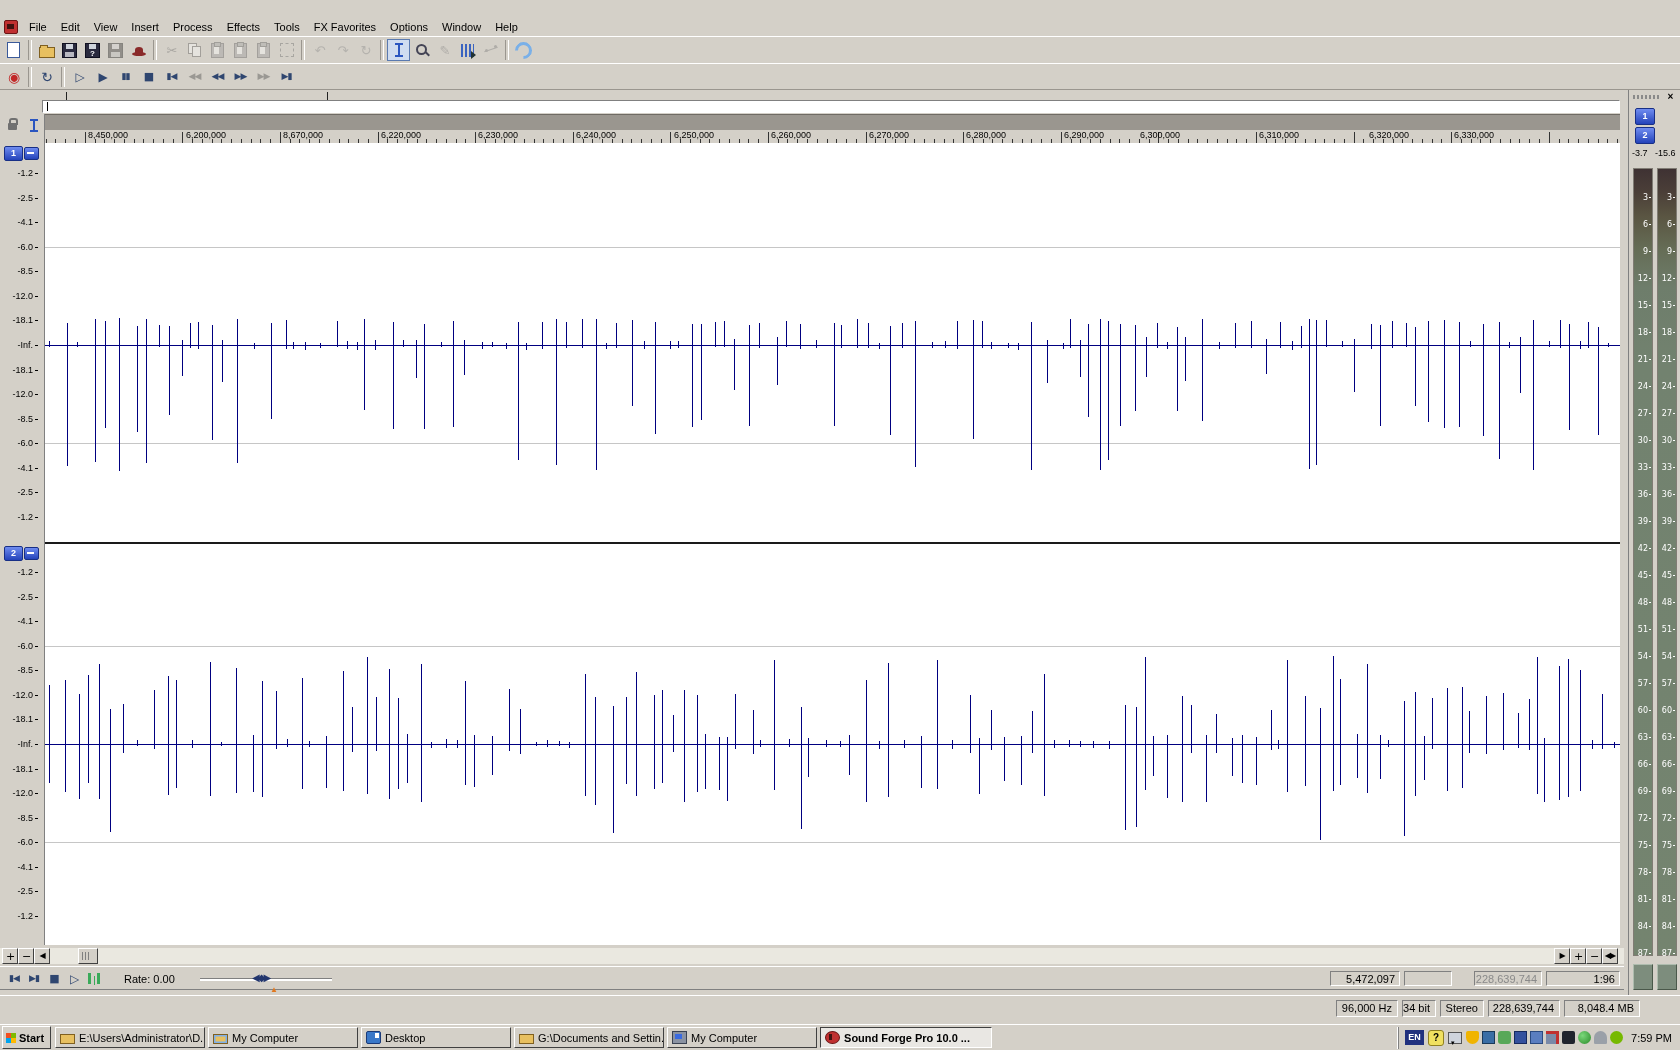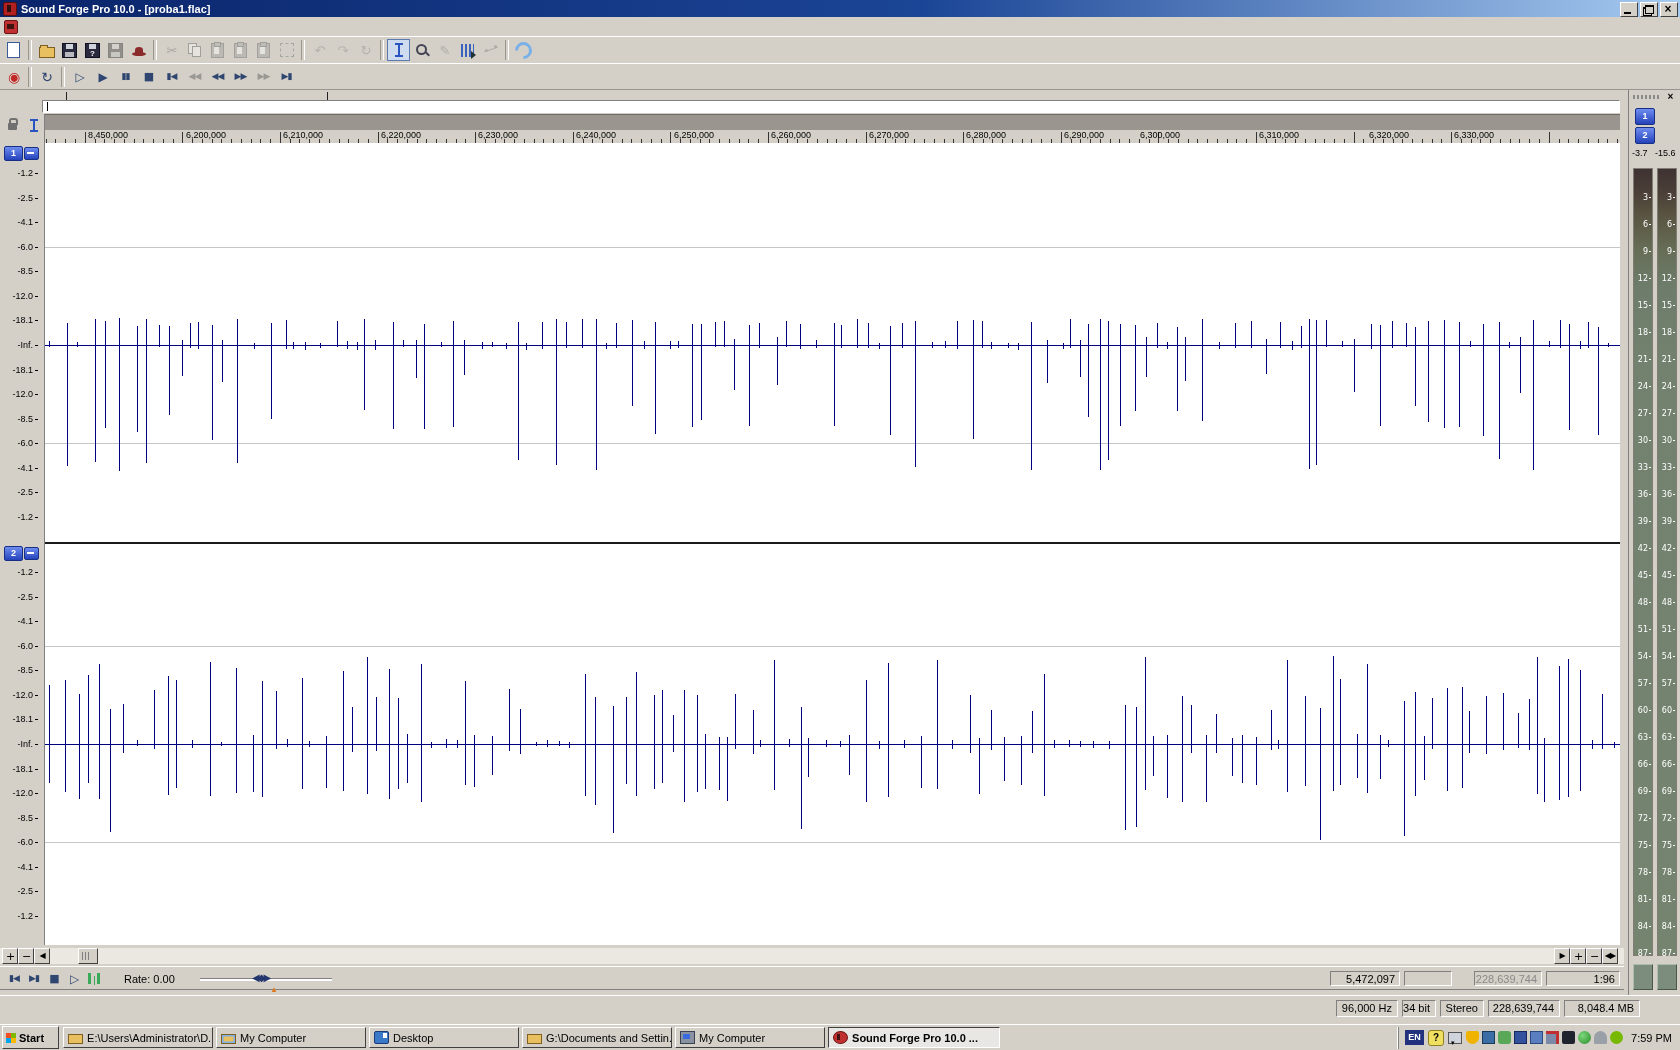--- a/index.html
+++ b/index.html
@@ -125,21 +125,21 @@
   .mlab i{display:inline-block;width:2px;height:1px;background:#fff;vertical-align:middle;margin-left:1px;}
   .mfoot{position:absolute;width:20px;height:26px;background:#7d8d7d;border:1px solid;border-color:#aebcae #4a584a #4a584a #aebcae;box-sizing:border-box;}
   
   #statusbar{position:absolute;left:0;top:995px;width:1680px;height:27px;background:#d4d0c8;border-top:1px solid #fff;box-sizing:border-box;}
   .scell{position:absolute;top:4px;height:17px;border:1px solid;border-color:#808080 #fff #fff #808080;
     font-size:11px;text-align:right;padding:1px 5px 0 0;box-sizing:border-box;}
   
   #taskbar{position:absolute;left:0;top:1024px;width:1680px;height:26px;background:#d4d0c8;border-top:1px solid #fff;
     display:flex;align-items:center;padding:0 2px;box-sizing:border-box;}
   .startbtn{height:21px;background:#d4d0c8;border:1px solid;border-color:#fff #404040 #404040 #fff;
-    display:flex;align-items:center;gap:3px;padding:0 14px 0 3px;font-weight:bold;font-size:11px;margin-right:4px;}
+    display:flex;align-items:center;gap:3px;padding:0 6px 0 3px;font-weight:bold;font-size:11px;margin-right:4px;}
   .flag{width:10px;height:10px;display:grid;grid-template-columns:5px 5px;grid-template-rows:5px 5px;}
   .flag i:nth-child(1){background:#f25022;}.flag i:nth-child(2){background:#7fba00;}
   .flag i:nth-child(3){background:#00a4ef;}.flag i:nth-child(4){background:#ffb900;}
   .task{height:21px;width:150px;background:#d4d0c8;border:1px solid;border-color:#fff #404040 #404040 #fff;
     display:flex;align-items:center;gap:4px;padding:0 4px;margin-right:3px;font-size:11px;box-sizing:border-box;
     white-space:nowrap;overflow:hidden;}
   .task.active{border-color:#404040 #fff #fff #404040;background:#e9e7e3;font-weight:bold;width:172px;}
   .tkico{flex:0 0 13px;height:11px;position:relative;}
   .tk-folder{background:#e8c060;border:1px solid #806020;height:8px;margin-top:2px;}
   .tk-mydocs{background:#e8c060;border:1px solid #806020;height:8px;margin-top:2px;box-shadow:inset 0 0 0 1.5px #7fb0e8;}
@@ -158,32 +158,37 @@
   .flipico{width:12px;height:10px;border:1px solid #555;background:#cfd4dc;position:relative;}
   .flipico:after{content:"▾";position:absolute;left:2px;top:6px;font-size:7px;}
   .trayico{width:13px;height:13px;display:inline-block;}
   #clock{font-size:11px;padding:0 6px 0 4px;}
 </style>
 </head>
 <body>
 
 <div id="screen">
 
-  <div id="titlebar">
-    <span class="appico"></span>
-    <span>Sound Forge Pro 10.0 - [proba1.flac]</span>
-    <span class="winbtns" style="right:2px;">
-      <span class="wbtn g-min"></span>
-      <span class="wbtn g-res"></span>
-      <span class="wbtn g-x"></span>
-    </span>
-  </div>
 
   <div id="menubar">
     <span class="docico"></span>
+    <span style="display:flex">
+
+    <span class="menu-item">File</span>
+        <span class="menu-item">Edit</span>
+        <span class="menu-item">View</span>
+        <span class="menu-item">Insert</span>
+        <span class="menu-item">Process</span>
+        <span class="menu-item">Effects</span>
+        <span class="menu-item">Tools</span>
+        <span class="menu-item">FX Favorites</span>
+        <span class="menu-item">Options</span>
+        <span class="menu-item">Window</span>
+        <span class="menu-item">Help</span>
+      </span>
     <span class="winbtns" style="right:2px;top:20px;">
       <span class="wbtn g-min"></span>
       <span class="wbtn g-res"></span>
       <span class="wbtn g-x"></span>
     </span>
   </div>
 
   <div id="toolbar1" class="toolbar">
       <span class="tbtn">
         <span class="cs cs-page"></span>
@@ -462,21 +467,21 @@
       <span class="rtick" style="left: 1504px; top: 2px; height: 11px;"></span>
       <span class="rtick" style="left: 1514px; top: 9px; height: 4px;"></span>
       <span class="rtick" style="left: 1523px; top: 9px; height: 4px;"></span>
       <span class="rtick" style="left: 1533px; top: 9px; height: 4px;"></span>
       <span class="rtick" style="left: 1543px; top: 9px; height: 4px;"></span>
       <span class="rtick" style="left: 1553px; top: 9px; height: 4px;"></span>
       <span class="rtick" style="left: 1562px; top: 9px; height: 4px;"></span>
       <span class="rtick" style="left: 1572px; top: 9px; height: 4px;"></span>
       <span class="rlbl" style="left: 43px;">8,450,000</span>
       <span class="rlbl" style="left: 141px;">6,200,000</span>
-      <span class="rlbl" style="left: 238px;">6,210,000</span>
+      <span class="rlbl" style="left: 238px;">8,670,000</span>
       <span class="rlbl" style="left: 336px;">6,220,000</span>
       <span class="rlbl" style="left: 433px;">6,230,000</span>
       <span class="rlbl" style="left: 531px;">6,240,000</span>
       <span class="rlbl" style="left: 629px;">6,250,000</span>
       <span class="rlbl" style="left: 726px;">6,260,000</span>
       <span class="rlbl" style="left: 824px;">6,270,000</span>
       <span class="rlbl" style="left: 921px;">6,280,000</span>
       <span class="rlbl" style="left: 1019px;">6,290,000</span>
       <span class="rlbl" style="left: 1095px;">6,300,000</span>
       <span class="rlbl" style="left: 1214px;">6,310,000</span>

